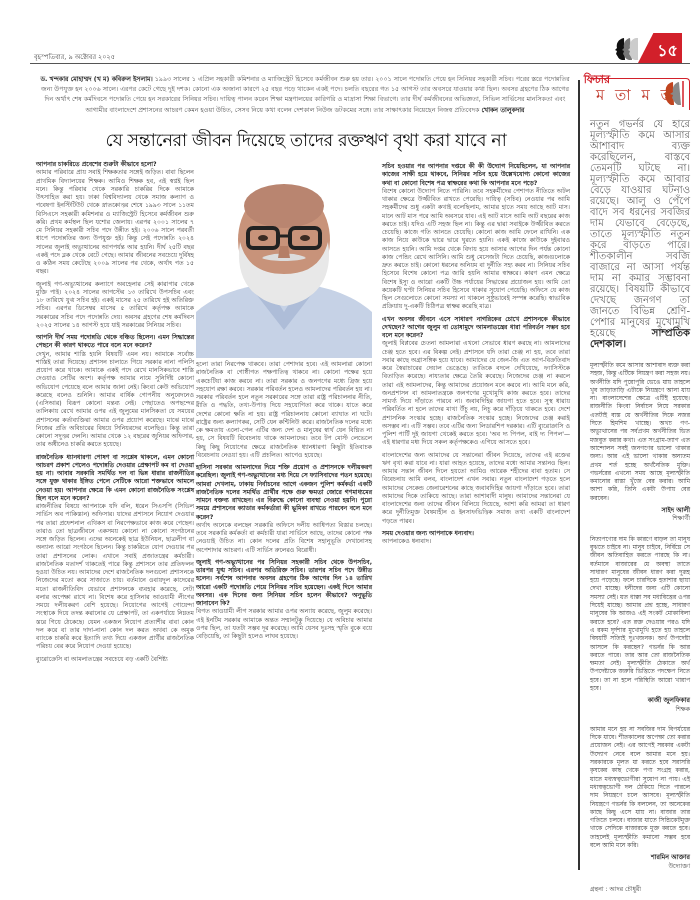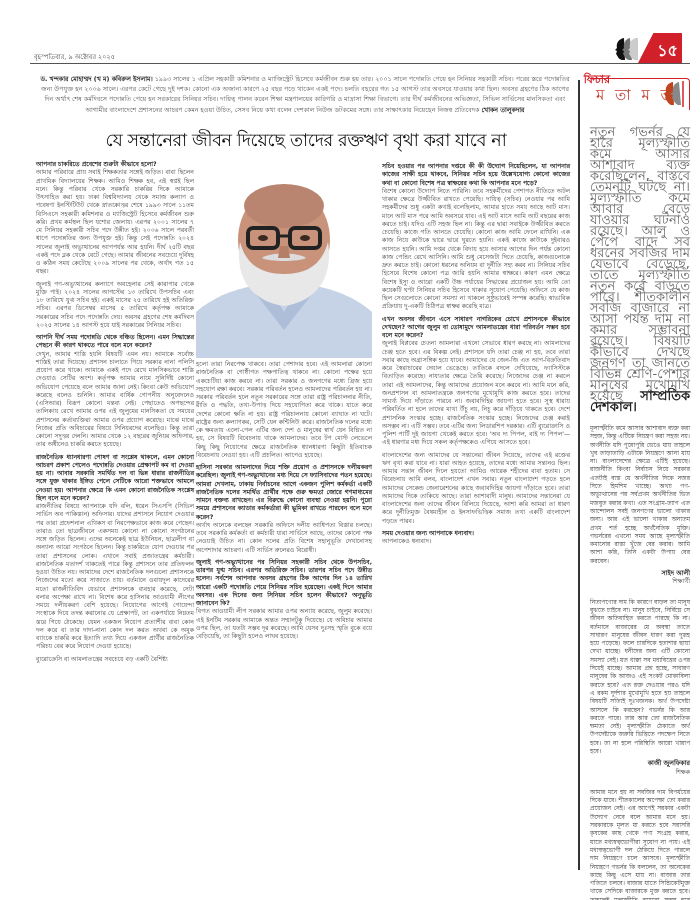--- a/index.html
+++ b/index.html
@@ -27,21 +27,21 @@
   .col3 { left: 382px; top: 162px; width: 188px; height: 720px; }
 
   .photo { position: absolute; left: 196px; top: 162px; width: 176px; height: 196px; background: #fff; overflow: hidden; }
 
   .col-divider { position: absolute; left: 578px; top: 80px; width: 1.5px; height: 790px; background: #333; }
 
   .opinion { position: absolute; left: 590px; top: 78px; width: 100px; }
   .opinion-head { position: relative; height: 32px; border: 1.5px solid #d2202a; border-left: none; border-bottom: none; border-radius: 0 4px 0 0; }
   .opinion-title { position: absolute; left: 6px; top: 4px; font-family: "DejaVu Serif", serif; font-size: 15px; color: #c0392b; letter-spacing: 3px; }
   .opinion-icon { position: absolute; right: 4px; top: 2px; width: 24px; height: 26px; }
-  .opinion-intro { margin-top: 16px; font-size: 13px; line-height: 11px; color: #666; text-align: justify; }
+  .opinion-intro { margin-top: 8px; font-size: 10px; line-height: 11px; color: #666; text-align: justify; }
   .opinion-intro b { color: #222; }
   .op { font-size: 6px; line-height: 8.3px; color: #444; text-align: justify; margin-top: 12px; }
   .op-author { text-align: right; font-weight: bold; font-size: 6.3px; color: #222; margin-top: 4px; }
   .op-role { text-align: right; font-size: 6.1px; color: #444; }
   .compiled { font-size: 6.1px; color: #444; margin-top: 14px; }
 </style>
 </head>
 <body>
 
 <div class="masthead">

